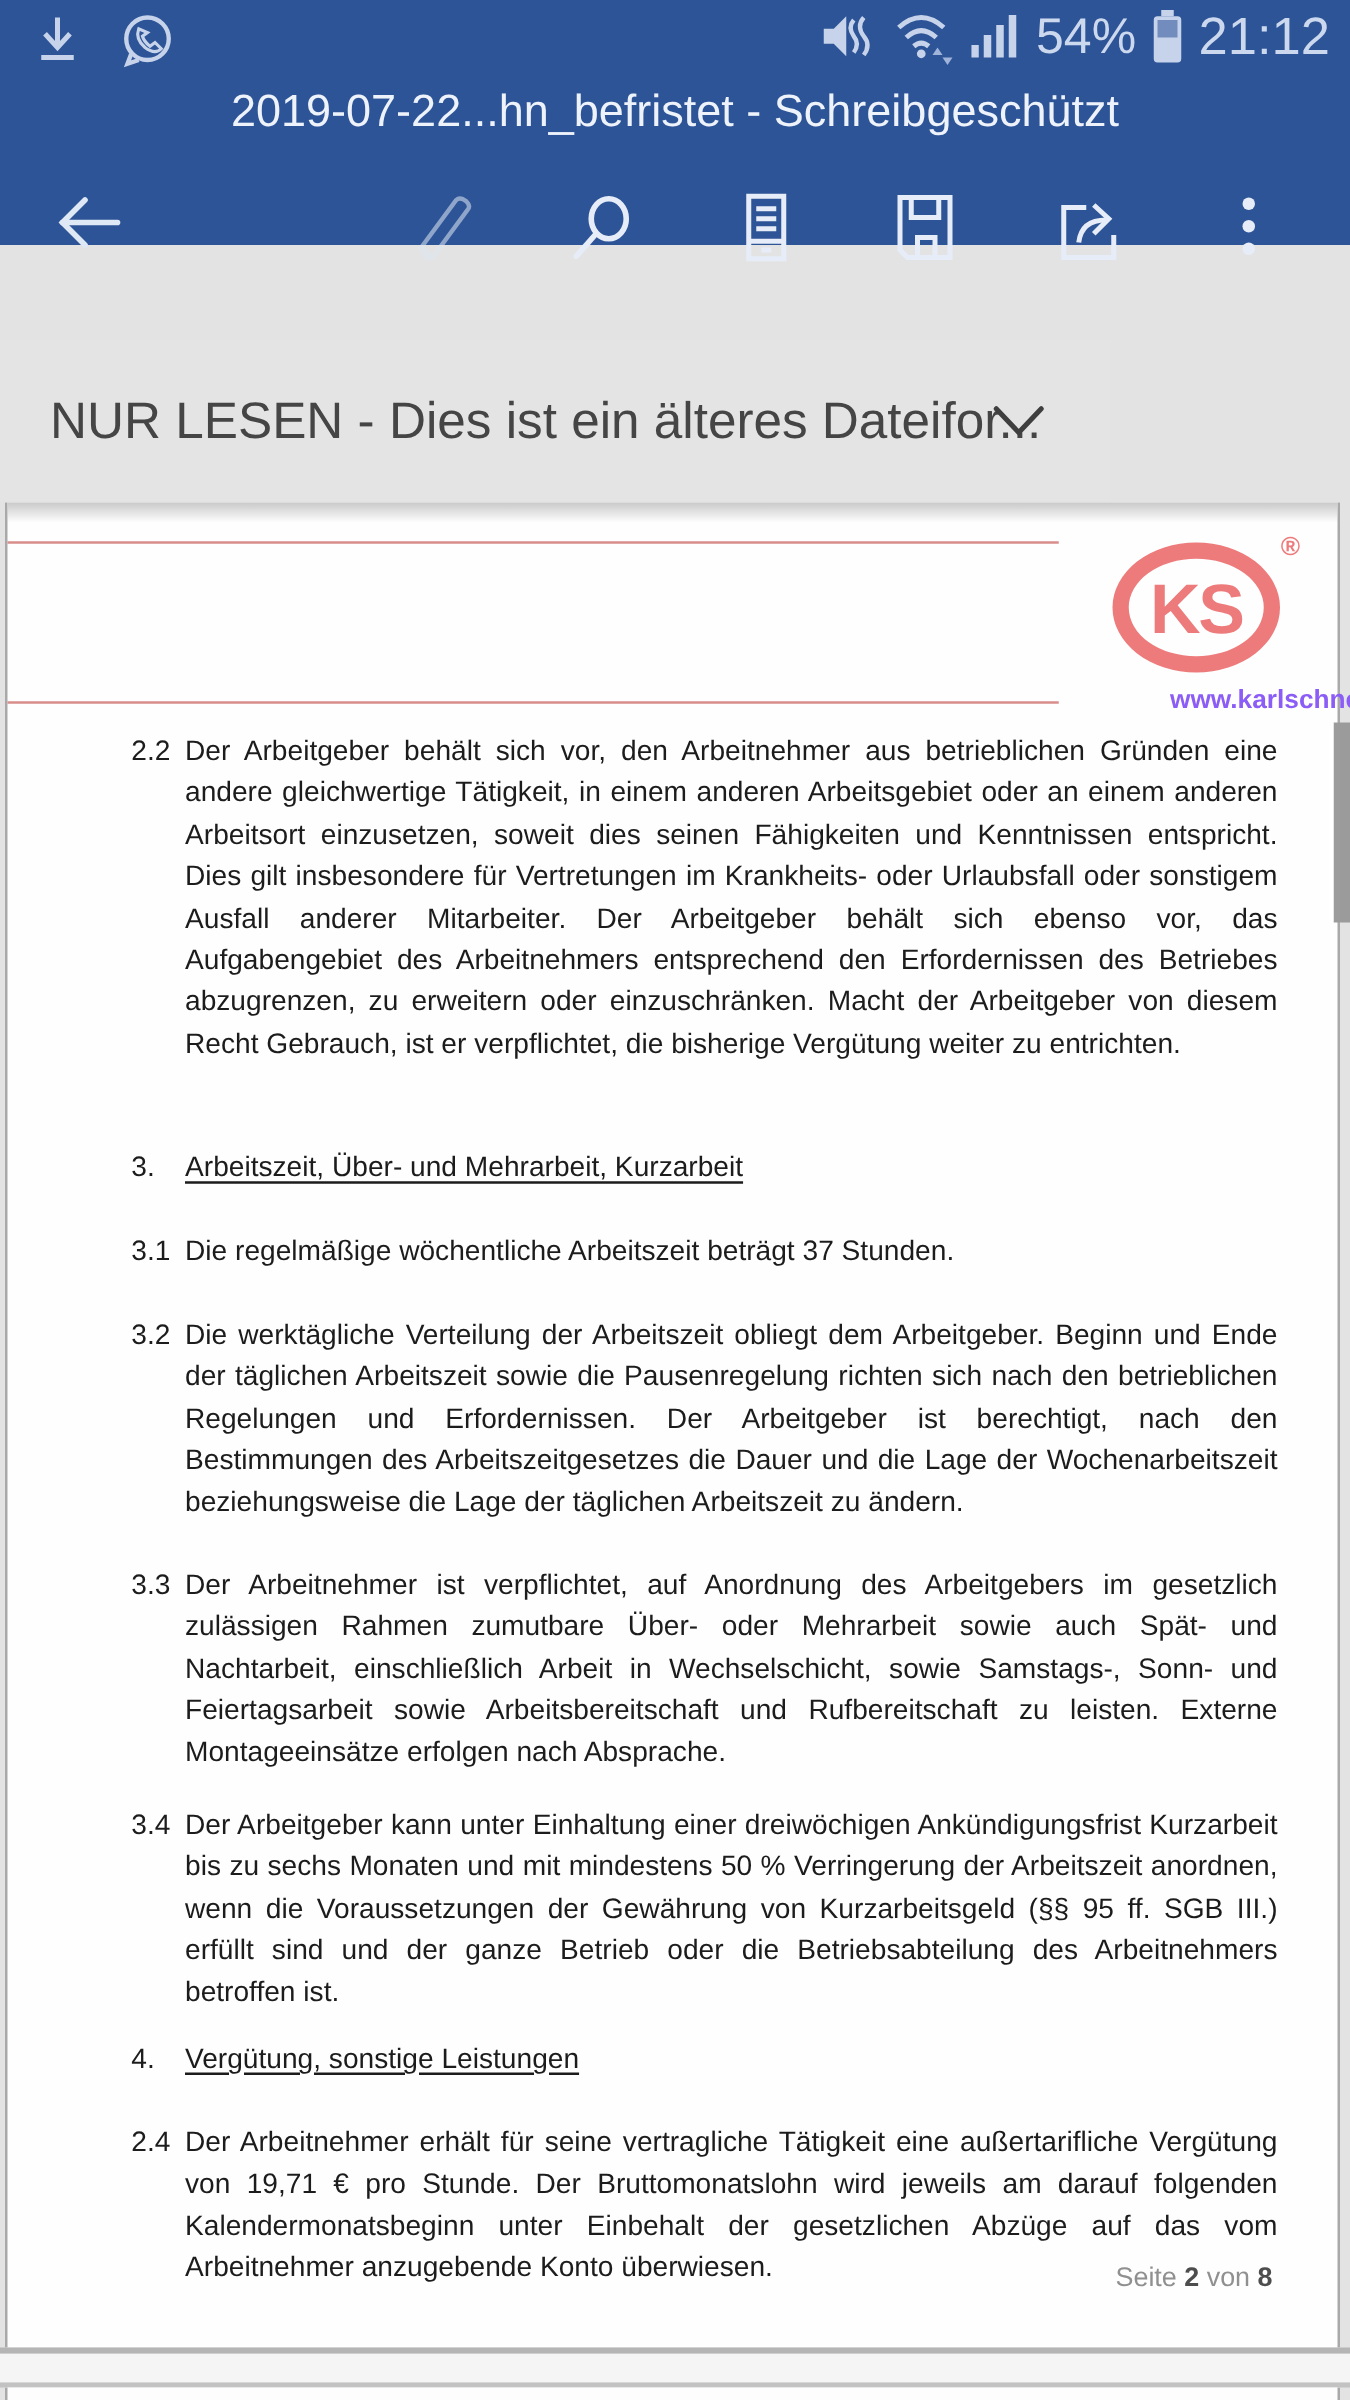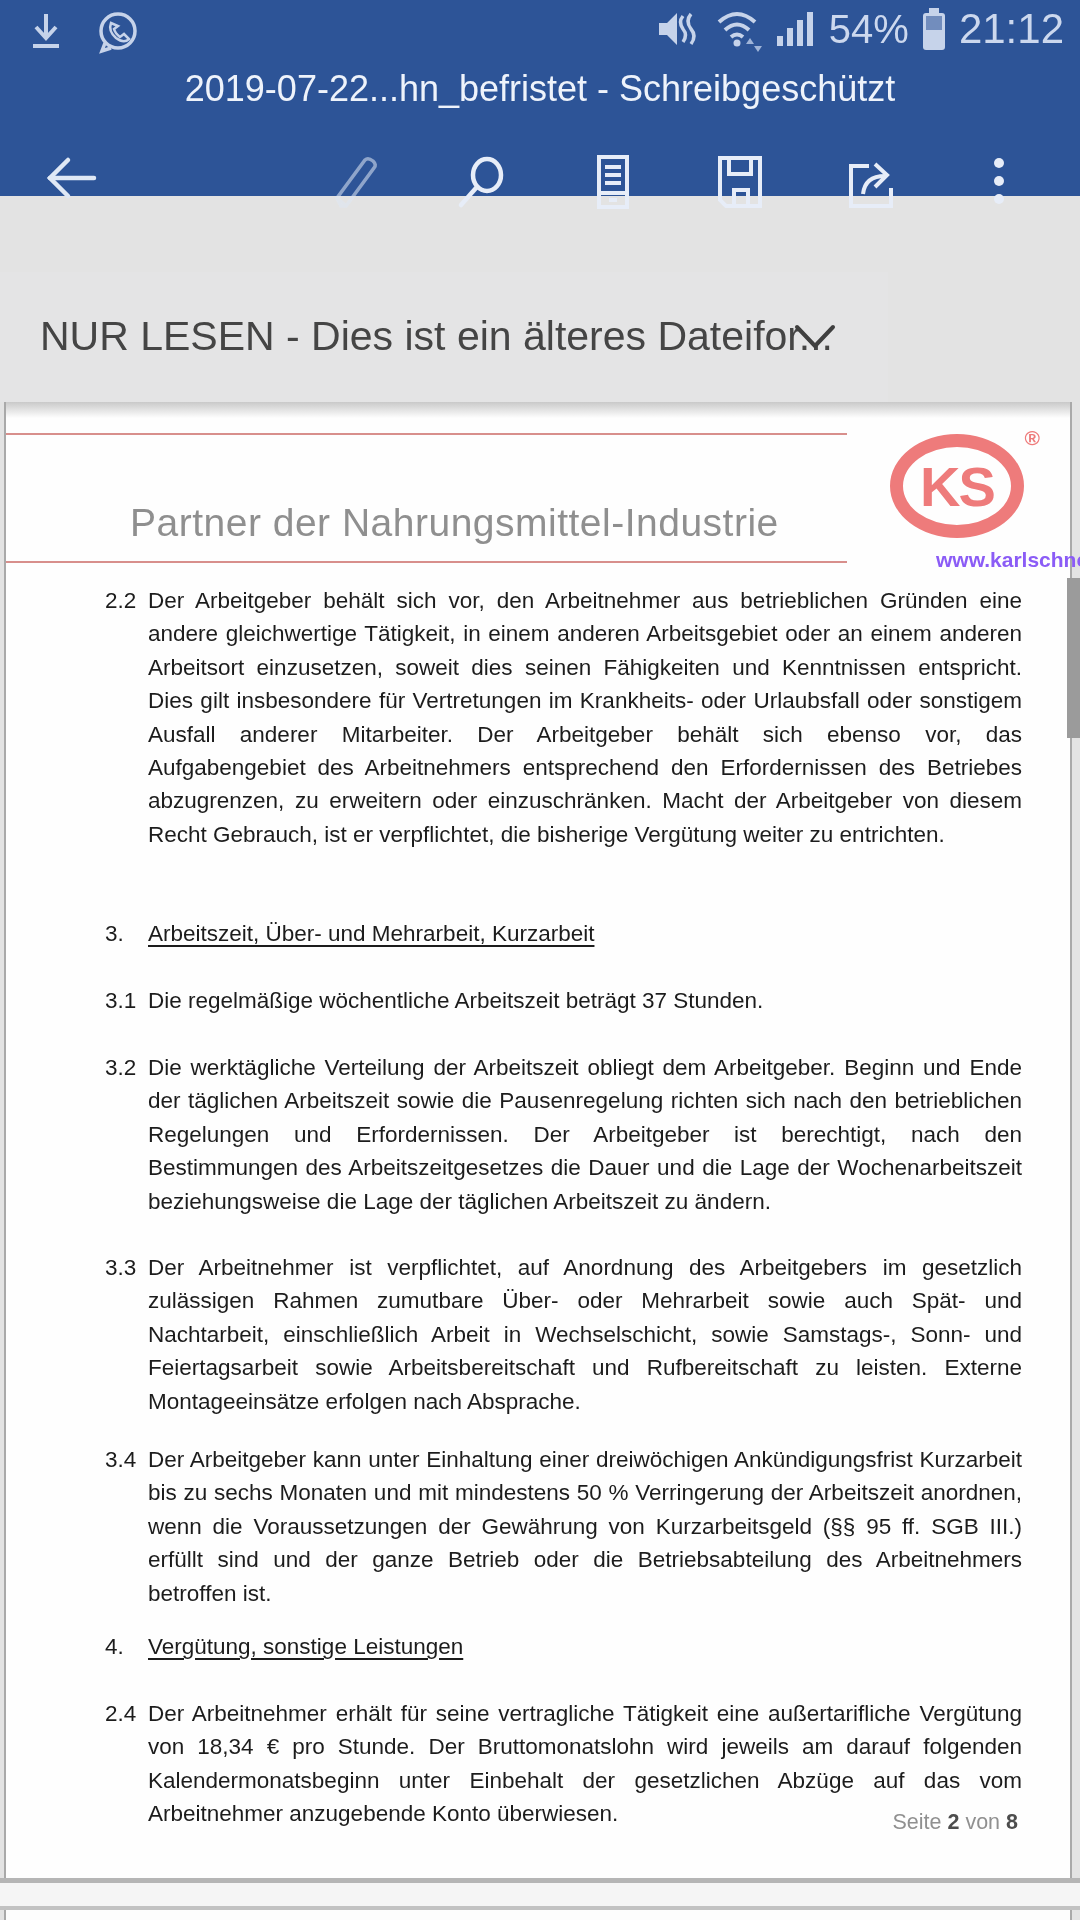--- a/index.html
+++ b/index.html
@@ -222,21 +222,20 @@
       </svg>
     </span>
   </div>
 
   <div class="doc-area">
 
     <div class="page">
       <div class="page-shadow"></div>
 
       <div class="red-line rl-top"></div>
-      <div class="tagline">Partner der Nahrungsmittel-Industrie</div>
       <div class="red-line rl-bottom"></div>
 
       <div class="logo-wrap">
         <div class="logo-ring">
           <span class="logo-ks">KS</span>
         </div>
         <span class="logo-reg">®</span>
       </div>
       <div class="website">www.karlschnell.de</div>
 
@@ -270,21 +269,21 @@
         <div class="txt">Der Arbeitgeber kann unter Einhaltung einer dreiwöchigen Ankündigungsfrist Kurzarbeit bis zu sechs Monaten und mit mindestens 50 % Verringerung der Arbeitszeit anordnen, wenn die Voraussetzungen der Gewährung von Kurzarbeitsgeld (§§ 95 ff. SGB III.) erfüllt sind und der ganze Betrieb oder die Betriebsabteilung des Arbeitnehmers betroffen ist.</div>
       </div>
 
       <div class="sec heading" style="top:1228px">
         <span class="num">4.</span>
         <div class="txt">Vergütung, sonstige Leistungen</div>
       </div>
 
       <div class="sec" style="top:1295px">
         <span class="num">2.4</span>
-        <div class="txt">Der Arbeitnehmer erhält für seine vertragliche Tätigkeit eine außertarifliche Vergütung von 18,34 € pro Stunde. Der Bruttomonatslohn wird jeweils am darauf folgenden Kalendermonatsbeginn unter Einbehalt der gesetzlichen Abzüge auf das vom Arbeitnehmer anzugebende Konto überwiesen.</div>
+        <div class="txt">Der Arbeitnehmer erhält für seine vertragliche Tätigkeit eine außertarifliche Vergütung von 19,71 € pro Stunde. Der Bruttomonatslohn wird jeweils am darauf folgenden Kalendermonatsbeginn unter Einbehalt der gesetzlichen Abzüge auf das vom Arbeitnehmer anzugebende Konto überwiesen.</div>
       </div>
 
       <div class="footer-line">
         <span>Seite</span>
         <b>2</b>
         <span>von</span>
         <b>8</b>
       </div>
     </div>
 

